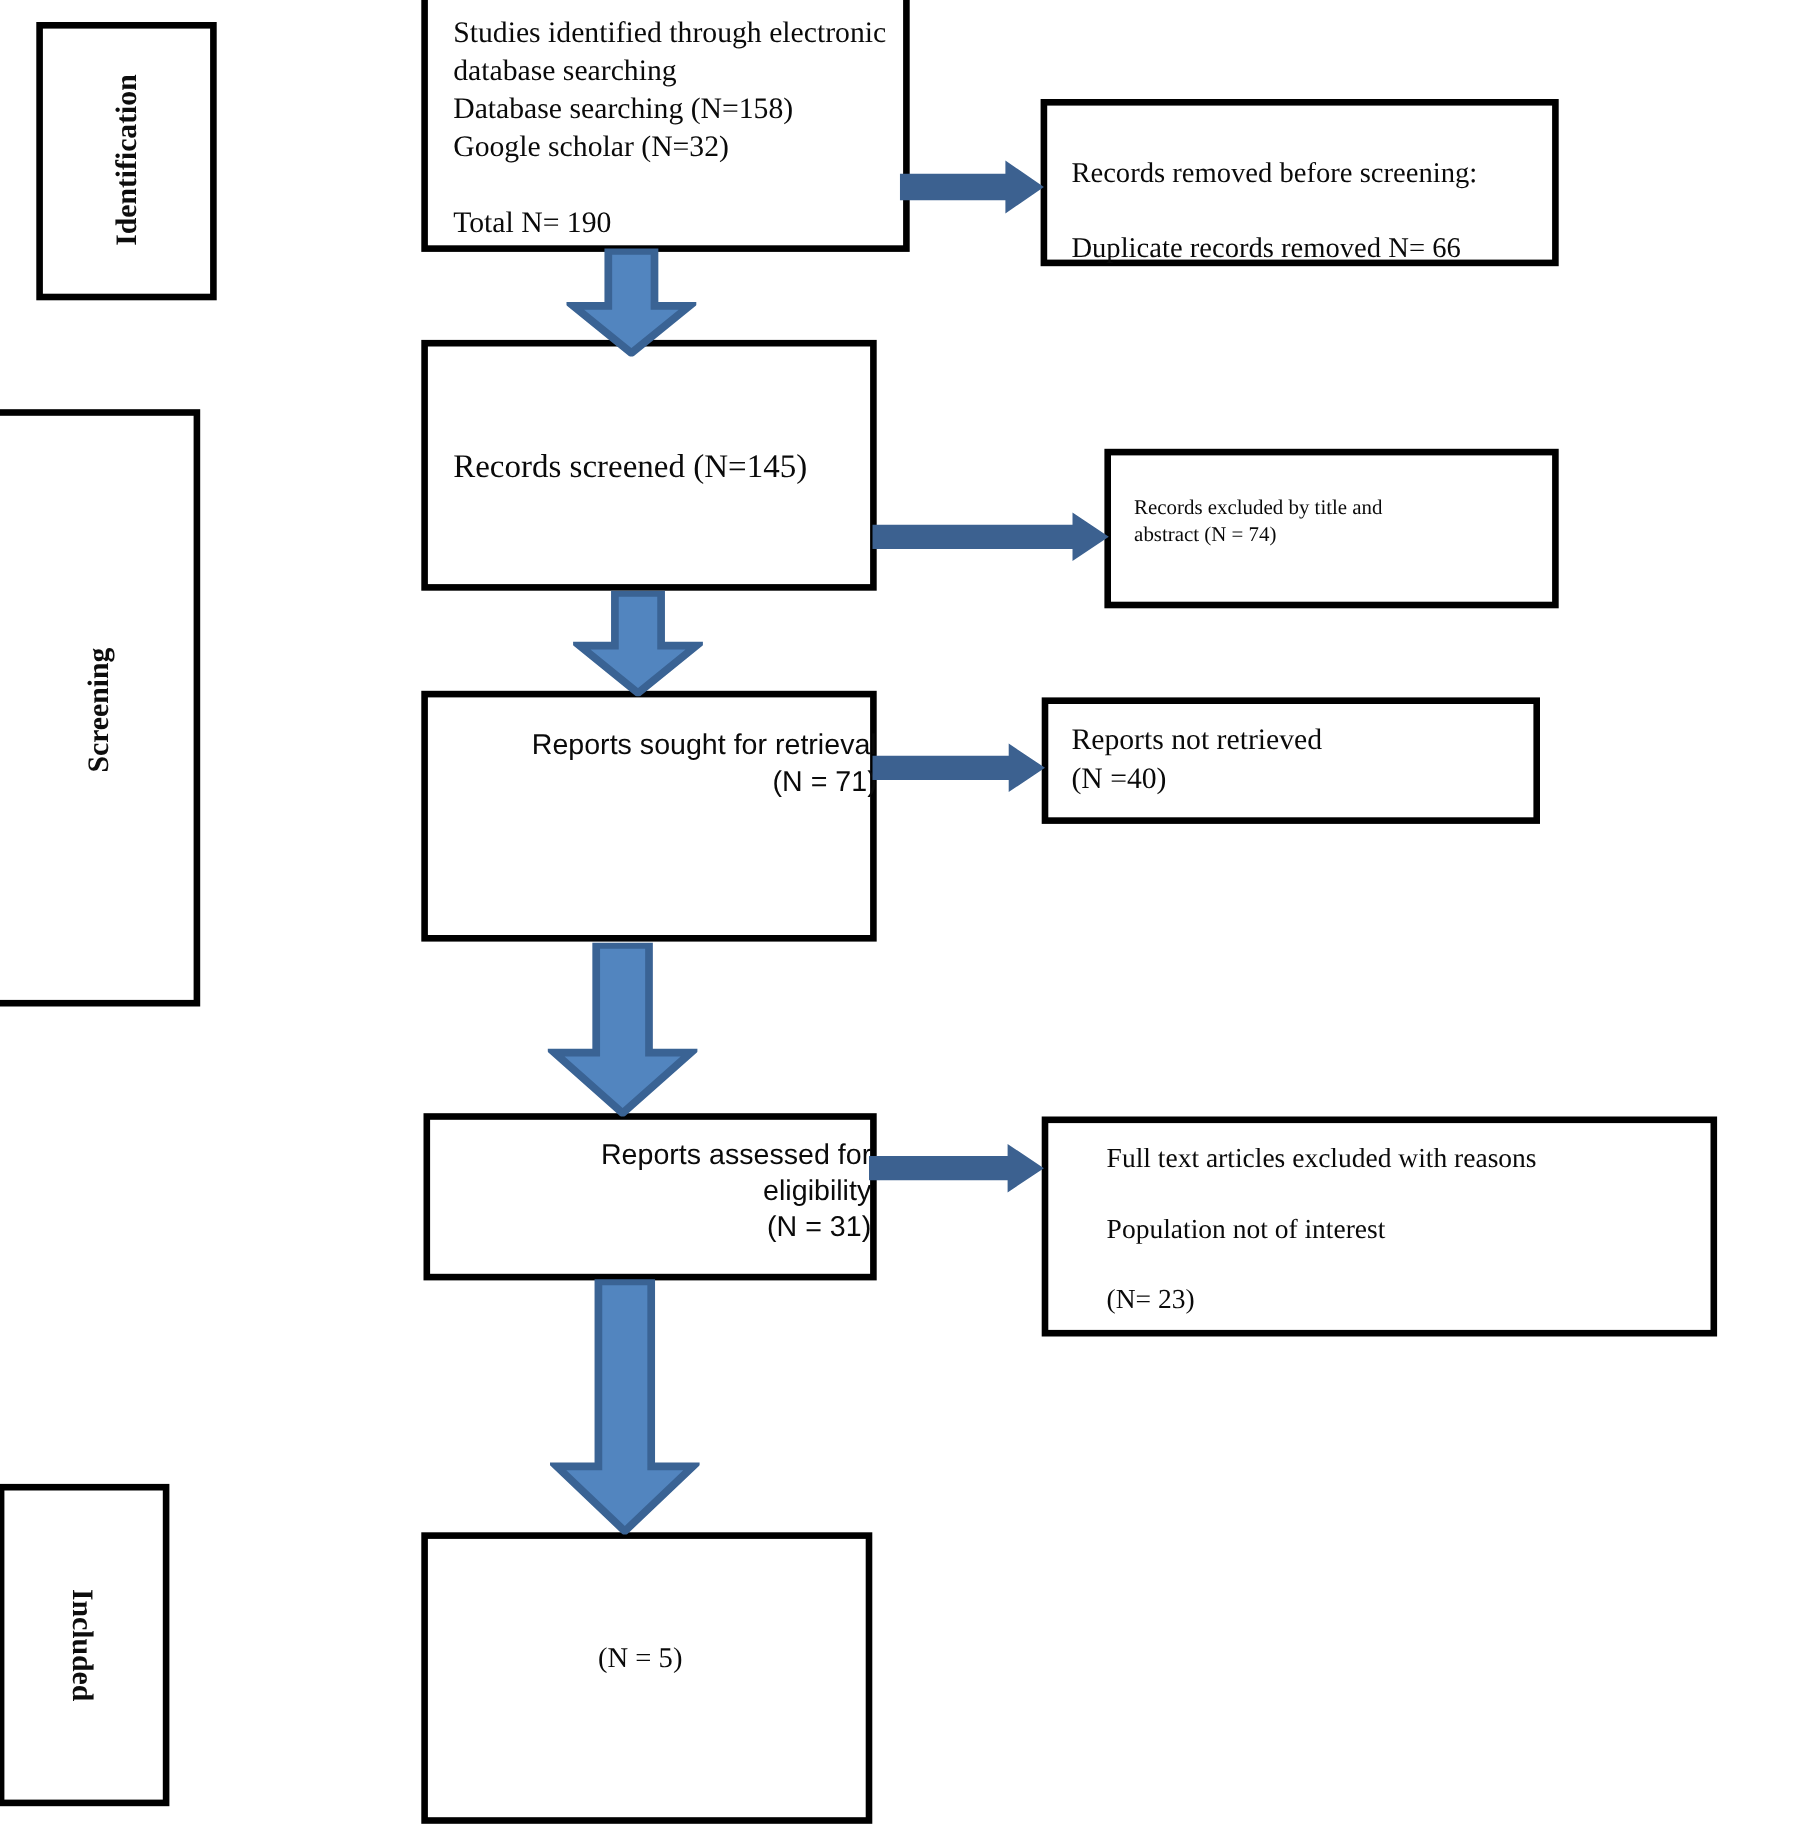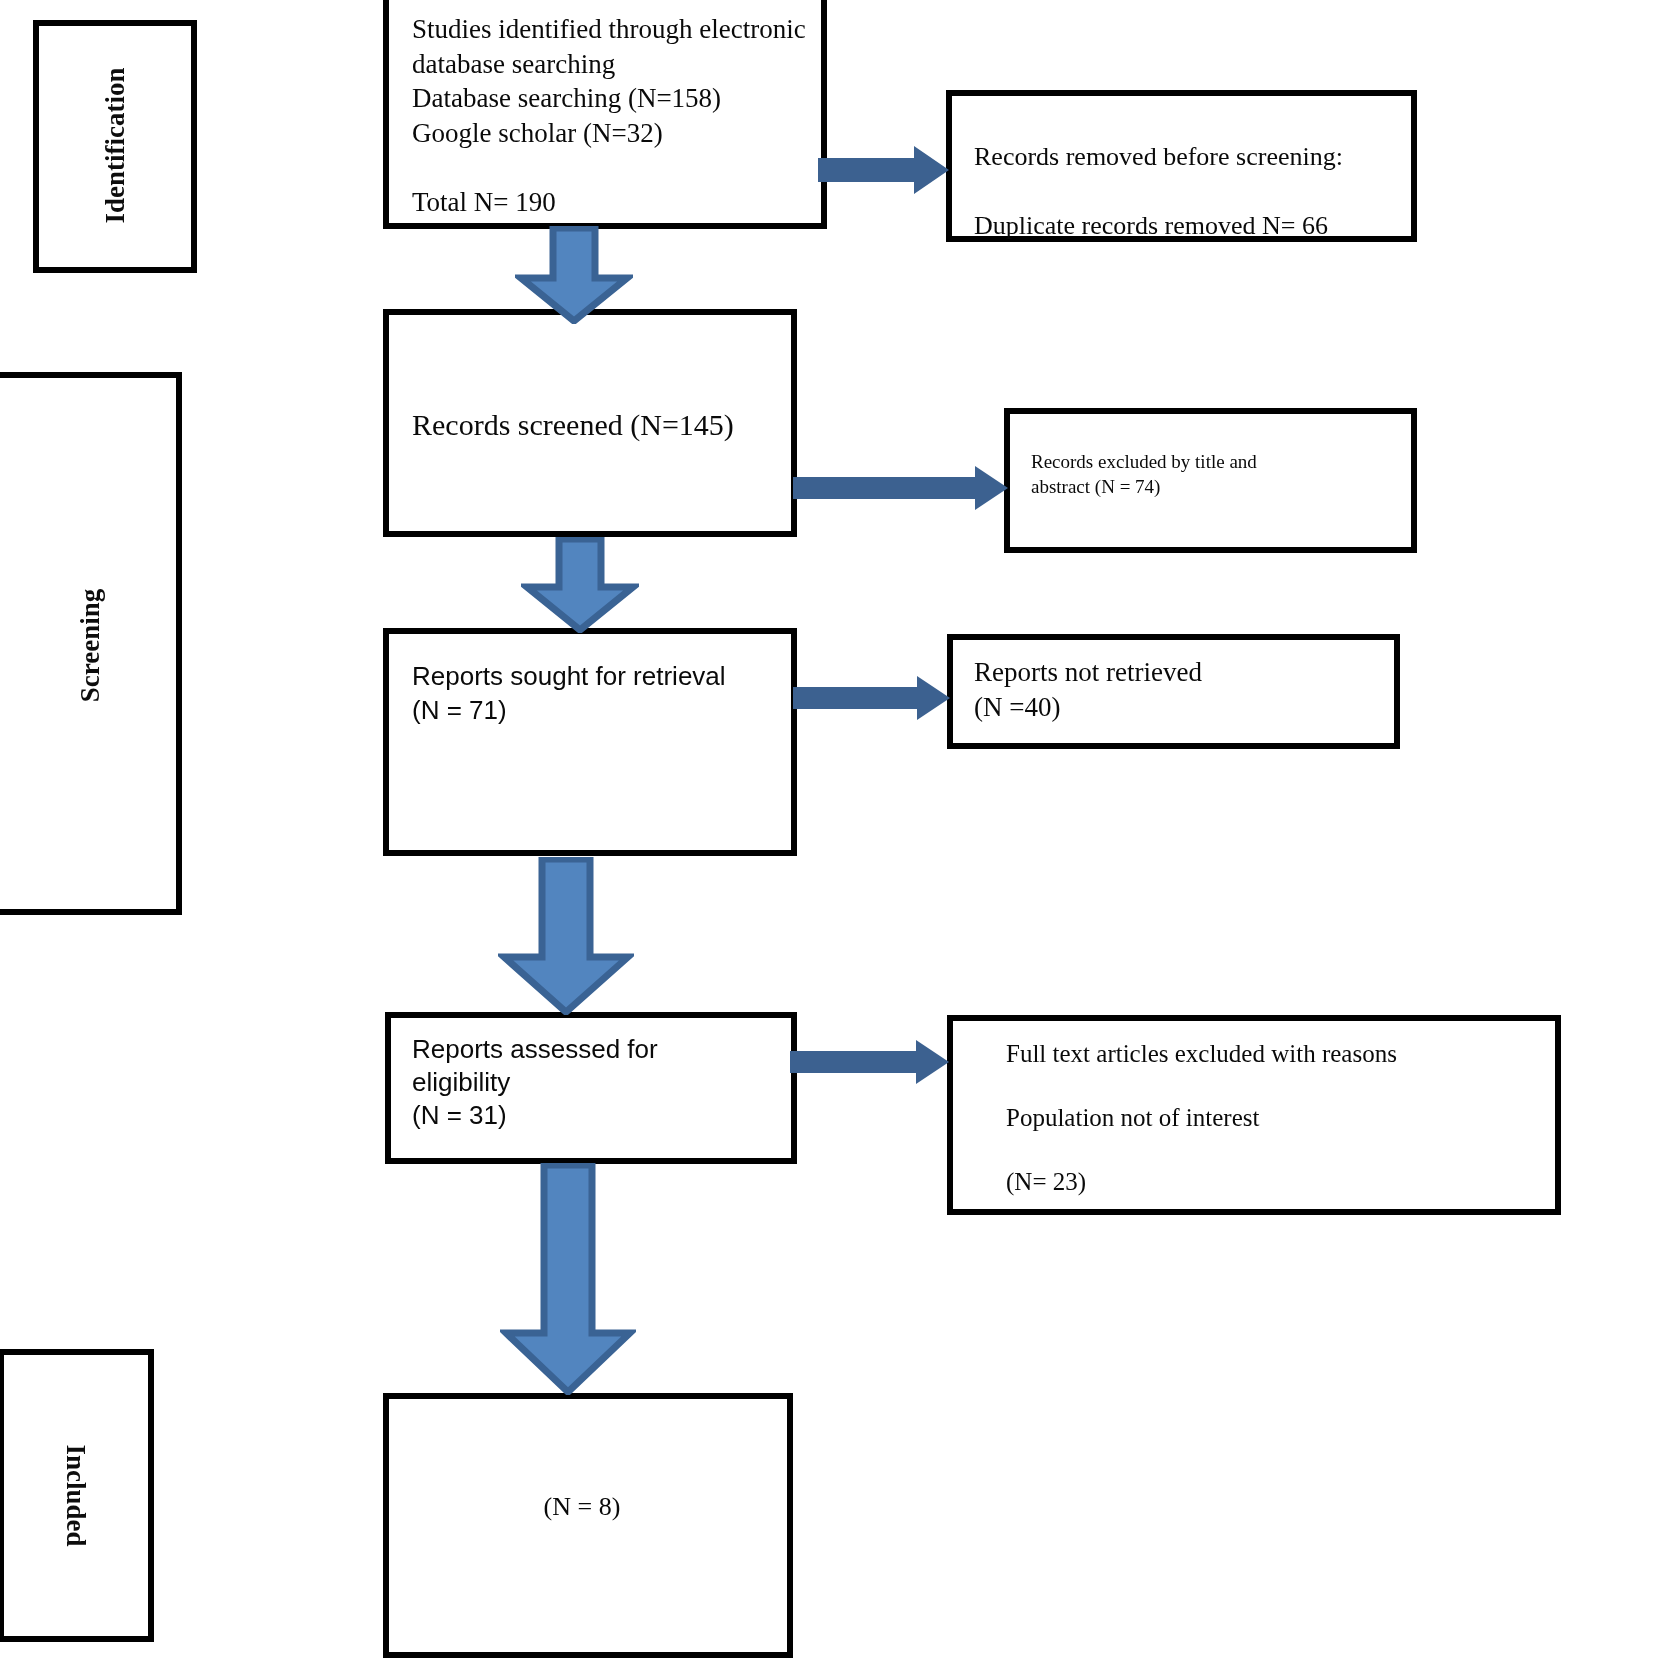--- a/index.html
+++ b/index.html
@@ -24,21 +24,21 @@
   }
 
   .boxtext{
     position:absolute;
     white-space:pre-line;
     line-height:1.30;
     color:#0a0a0a;
   }
 
   .serif{font-family:"Liberation Serif","DejaVu Serif",serif;}
-  .sans{font-family:"Liberation Sans","DejaVu Sans",sans-serif;}
+  .sans{font-family:"Liberation Sans","DejaVu Sans",sans-serif;text-align:right;}
 
   
   .stagelabel{
     position:absolute;
     font-family:"Liberation Serif","DejaVu Serif",serif;
     font-weight:bold;
     color:#0d0d0d;
     white-space:nowrap;
     transform-origin:center center;
   }
@@ -105,21 +105,21 @@
 (N = 31)</div>
 
   <div class="box" style="left:947px;top:1015px;width:614px;height:200px;"></div>
   <div class="boxtext serif" id="fulltext-excluded-text" style="left:976px;top:1038px;width:580px;font-size:25px;line-height:1.28;margin-left:30px;">Full text articles excluded with reasons
 
 Population not of interest
 
 (N= 23)</div>
 
   <div class="box" style="left:383px;top:1393px;width:410px;height:265px;"></div>
-  <div class="boxtext serif" style="left:412px;top:1490px;width:340px;text-align:center;font-size:26px;">(N = 8)</div>
+  <div class="boxtext serif" style="left:412px;top:1490px;width:340px;text-align:center;font-size:26px;">(N = 5)</div>
 
   <div class="downarrow" style="left:515px;top:226px;">
     <svg width="118" height="98" viewBox="0 0 118 98">
       <polygon points="38,2 80,2 80,52 112,52 59,95 6,52 38,52" fill="#5285bf" stroke="#3a6394" stroke-width="7" stroke-linejoin="miter"></polygon>
     </svg>
   </div>
 
   <div class="downarrow" style="left:521px;top:537px;">
     <svg width="118" height="96" viewBox="0 0 118 96">
       <polygon points="38,2 80,2 80,50 112,50 59,93 6,50 38,50" fill="#5285bf" stroke="#3a6394" stroke-width="7" stroke-linejoin="miter"></polygon>

